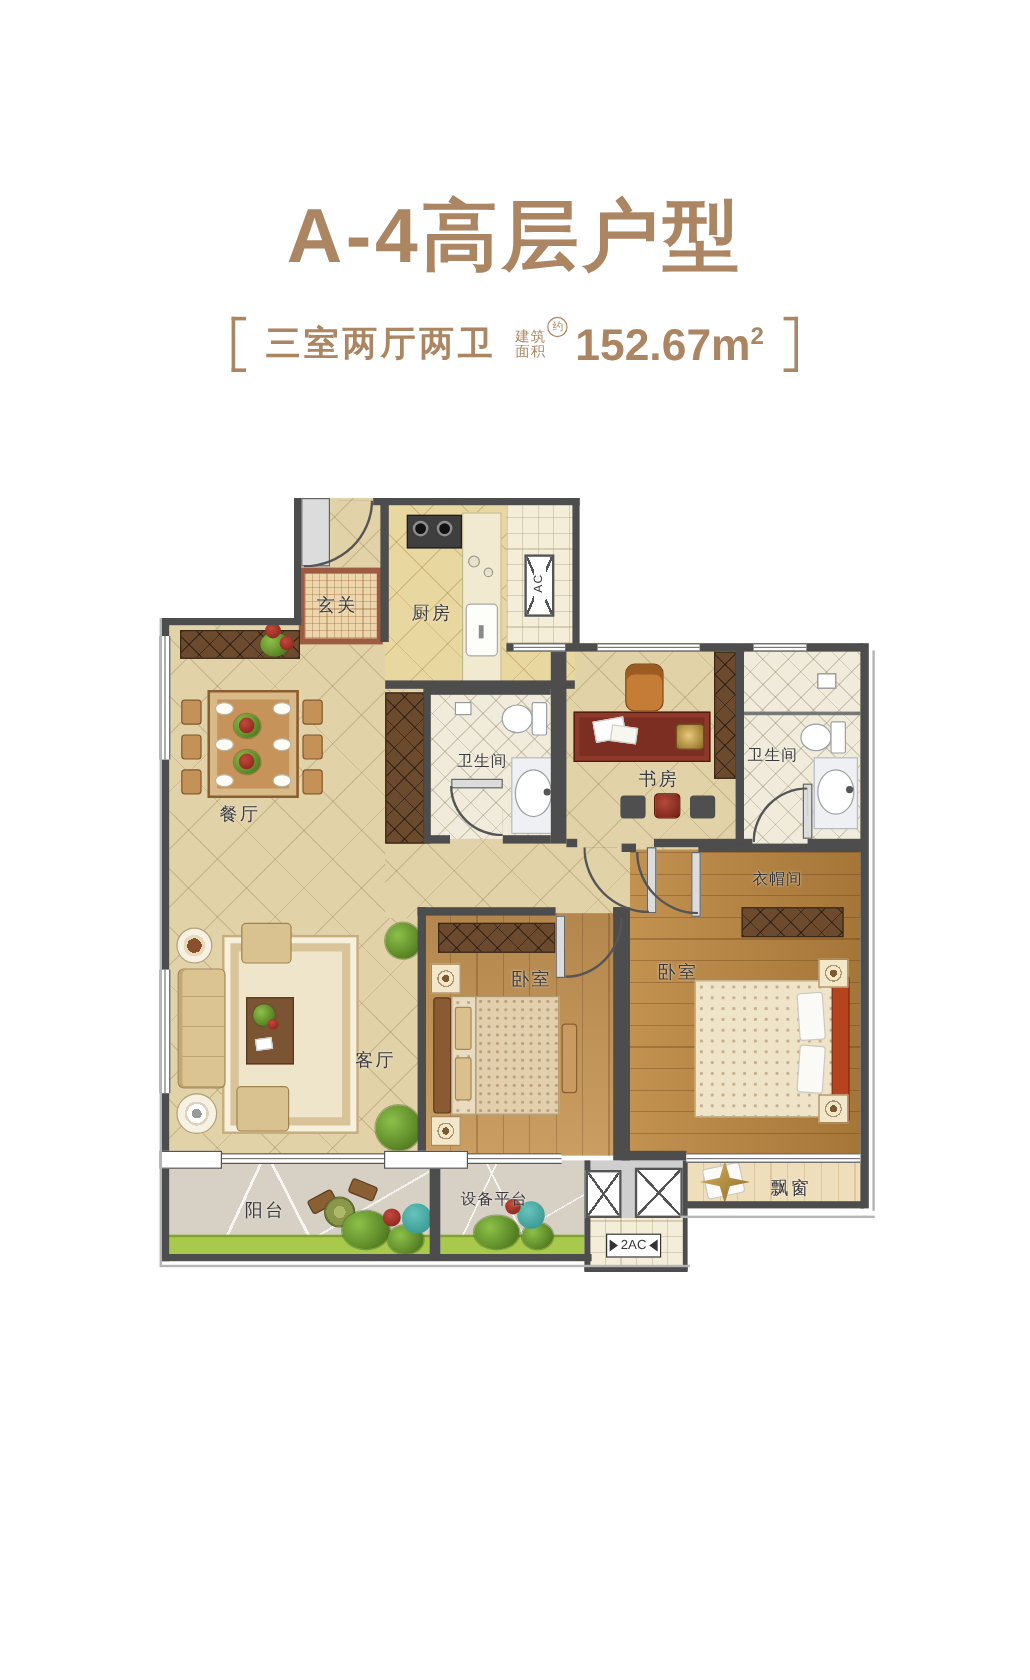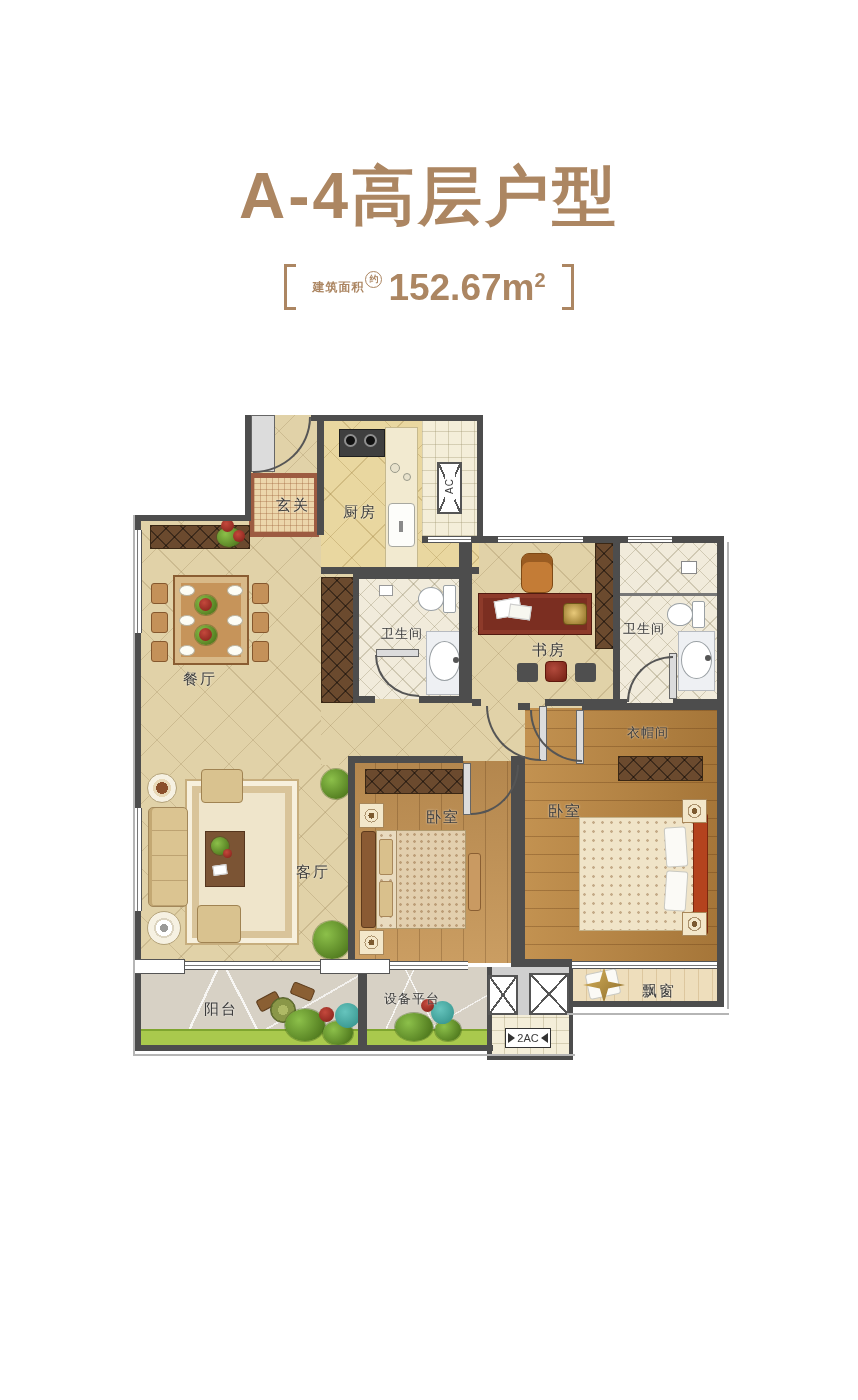--- a/index.html
+++ b/index.html
@@ -5,21 +5,21 @@
   html,body{margin:0;padding:0}
   body{width:858px;height:1400px;background:#fff;position:relative;overflow:hidden;
        font-family:"Liberation Sans","DejaVu Sans",sans-serif}
   .title{position:absolute;top:160px;left:0;width:100%;text-align:center;
          font-weight:bold;font-size:64px;line-height:1.15;color:#ac8662;letter-spacing:3px}
   .sub{position:absolute;top:264px;left:0;width:100%;display:flex;justify-content:center;
        align-items:center;gap:16px;color:#ac8662}
   .bk{width:12px;height:46px;border:3px solid #ac8662;box-sizing:border-box}
   .bk.l{border-right:none}.bk.r{border-left:none}
   .layout{font-weight:bold;font-size:29px;letter-spacing:3px}
-  .astack{display:flex;flex-direction:row;font-weight:bold;font-size:12px;line-height:13px;
+  .astack{display:flex;flex-direction:column;font-weight:normal;font-size:12px;line-height:13px;
           position:relative;padding-right:14px;letter-spacing:1px}
   .approx{position:absolute;right:-4px;top:-10px;width:15px;height:15px;border:1px solid #ac8662;
           border-radius:50%;font-size:9px;line-height:15px;text-align:center;letter-spacing:0}
   .aval{font-weight:bold;font-size:37px;line-height:1;margin-left:-6px}
   .aval sup{font-size:20px}
 
   .plan{position:absolute;left:133px;top:403px;width:596px;height:662px}
   .plan i,.plan u,.plan s,.plan b{position:absolute;display:block;box-sizing:border-box;
         text-decoration:none;font-style:normal;font-weight:normal}
   .tile{background:#e1d2a8;background-image:
@@ -92,20 +92,21 @@
   .van{background:#eef0f3;border:1px solid #b6bac0}
   .tri{width:0;height:0}
 </style>
 </head>
 <body>
 
 <div class="title">A-4高层户型</div>
 
 <div class="sub">
   <span class="bk l"></span>
+  <span class="layout">三室两厅两卫</span>
   <span class="astack">
     <span>建筑</span>
     <span>面积</span>
     <span class="approx">约</span>
   </span>
   <span class="aval"><span>152.67m</span><sup>2</sup></span>
   <span class="bk r"></span>
 </div>
 
 <div class="plan">
@@ -294,26 +295,26 @@
   <s style="left:372px;top:625px;width:46px;height:20px;background:#fff;border:1.5px solid #333"></s>
   <s class="tri" style="left:375px;top:630px;border-top:5px solid transparent;border-bottom:5px solid transparent;border-left:7px solid #333"></s>
   <s class="tri" style="left:408px;top:630px;border-top:5px solid transparent;border-bottom:5px solid transparent;border-right:7px solid #333"></s>
   <b class="lbl" style="left:372px;top:630px;width:46px;font-size:11px;letter-spacing:0;text-align:center">2AC</b>
 
   <i class="thin" style="left:594px;top:139px;width:2px;height:467px"></i>
   <i class="thin" style="left:0;top:651px;width:442px;height:2px"></i>
   <i class="thin" style="left:434px;top:610px;width:162px;height:2px"></i>
   <i class="thin" style="left:0;top:112px;width:2px;height:540px"></i>
 
-  <b class="lbl" style="left:143px;top:94px">玄关</b>
+  <b class="lbl" style="left:131px;top:94px">玄关</b>
   <b class="lbl" style="left:210px;top:101px">厨房</b>
   <b class="lbl sm" style="left:248px;top:224px">卫生间</b>
   <b class="lbl" style="left:399px;top:239px">书房</b>
   <b class="lbl sm" style="left:490px;top:219px">卫生间</b>
   <b class="lbl" style="left:50px;top:268px">餐厅</b>
-  <b class="lbl" style="left:163px;top:461px">客厅</b>
+  <b class="lbl" style="left:163px;top:473px">客厅</b>
   <b class="lbl" style="left:293px;top:406px">卧室</b>
   <b class="lbl" style="left:415px;top:400px">卧室</b>
   <b class="lbl sm" style="left:494px;top:323px">衣帽间</b>
   <b class="lbl" style="left:71px;top:598px">阳台</b>
   <b class="lbl sm" style="left:251px;top:589px">设备平台</b>
   <b class="lbl" style="left:509px;top:580px">飘窗</b>
 </div>
 
 </body></html>

